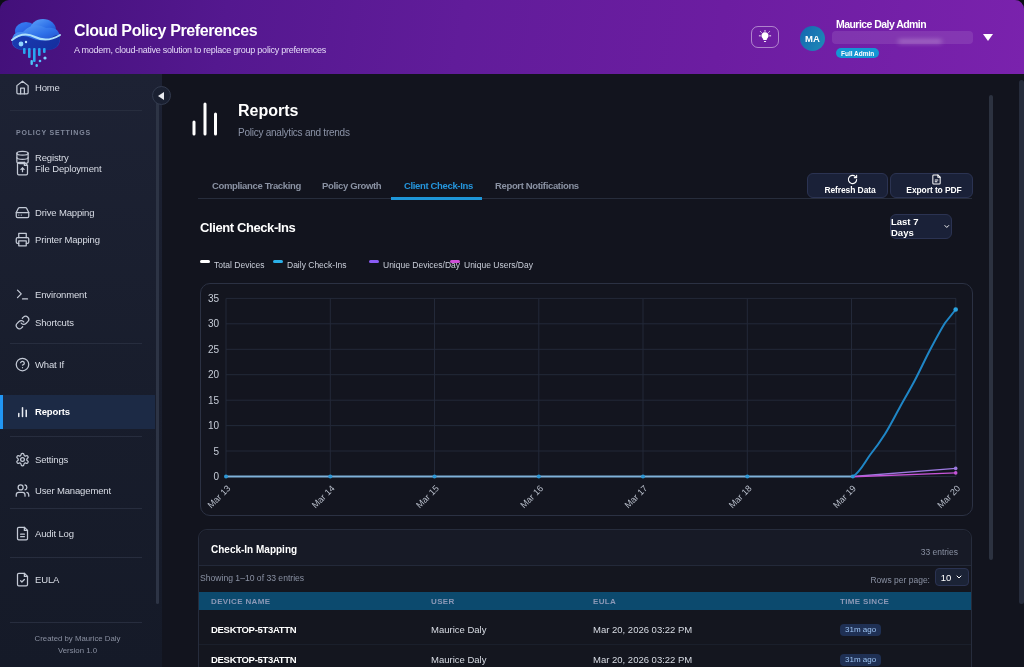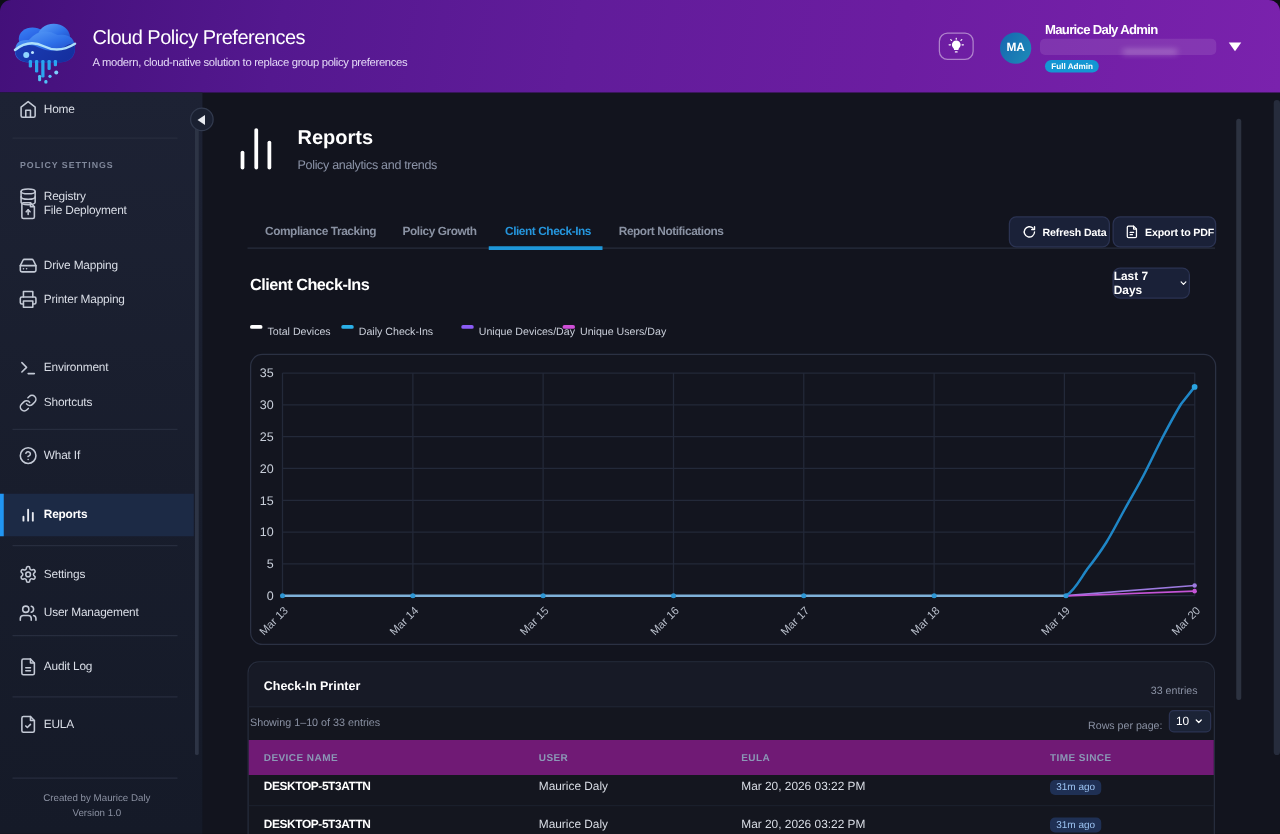--- a/index.html
+++ b/index.html
@@ -2,21 +2,21 @@
 <html><head>
 <meta charset="utf-8">
 <style>
   * { margin:0; padding:0; box-sizing:border-box; }
   html,body { width:1024px; height:667px; overflow:hidden; background:#0c0e16; font-family:"Liberation Sans", sans-serif; }
   .abs { position:absolute; }
   
   .header { position:absolute; left:0; top:0; width:1024px; height:74px;
     background:linear-gradient(100deg,#43107a 0%,#54188f 22%,#611c9a 45%,#6c1da1 70%,#7a22ad 100%);
     border-radius:9px 9px 0 0; }
-  .h-title { position:absolute; left:74px; top:22px; color:#fff; font-size:16px; font-weight:normal; letter-spacing:-0.4px; }
+  .h-title { position:absolute; left:74px; top:22px; color:#fff; font-size:16px; font-weight:bold; letter-spacing:-0.4px; }
   .h-sub { position:absolute; left:74px; top:45px; color:#e4d9f7; font-size:9px; letter-spacing:-0.25px; }
   .bulb-btn { position:absolute; left:751px; top:26px; width:28px; height:22px; border:1px solid rgba(255,255,255,0.45); border-radius:7px; display:flex; align-items:center; justify-content:center; }
   .avatar { position:absolute; left:800px; top:26px; width:25px; height:25px; border-radius:50%;
     background:linear-gradient(120deg,#1565b0,#1e8cb8); color:#fff; font-size:9.5px; font-weight:bold; display:flex; align-items:center; justify-content:center; }
   .uname { position:absolute; left:836px; top:18px; color:#fff; font-size:10.5px; font-weight:bold; letter-spacing:-0.55px; }
   .ublur { position:absolute; left:832px; top:31px; width:141px; height:13px; border-radius:4px; background:rgba(255,255,255,0.10); }
   .usmudge { position:absolute; left:898px; top:40px; width:44px; height:3px; border-radius:2px; background:rgba(255,255,255,0.40); filter:blur(2.5px); }
   .ubadge { position:absolute; left:836px; top:48px; height:10px; padding:0 5px; border-radius:5px; background:#1496d3; color:#fff; font-size:6.5px; font-weight:bold; display:flex; align-items:center; }
   .caret { position:absolute; left:983px; top:34px; width:0; height:0; border-left:5px solid transparent; border-right:5px solid transparent; border-top:7px solid #fff; }
   
@@ -33,35 +33,35 @@
   .collapse { position:absolute; left:152px; top:86px; width:19px; height:19px; border-radius:50%; background:#1a2031; border:1px solid #323a4e; z-index:5; display:flex; align-items:center; justify-content:center; }
   .collapse:after { content:""; width:0; height:0; border-top:4px solid transparent; border-bottom:4px solid transparent; border-right:6px solid #e8eaf0; margin-right:1px; }
   
   .main { position:absolute; left:162px; top:74px; width:862px; height:593px; background:#12141e; }
   .pg-title { position:absolute; left:238px; top:102px; color:#fff; font-size:16px; font-weight:bold; }
   .pg-sub { position:absolute; left:238px; top:127px; color:#8b93a7; font-size:10px; letter-spacing:-0.25px; }
   .tabbar { position:absolute; left:198px; top:172px; width:774px; height:27px; border-bottom:1px solid #272d3c; }
   .tab { position:absolute; top:8px; color:#8a92a3; font-size:9.5px; font-weight:bold; letter-spacing:-0.35px; white-space:nowrap; }
   .tab.active { color:#2596dd; }
   .tab-underline { position:absolute; left:193px; top:25px; width:91px; height:3px; background:#1e96d8; }
-  .btn { position:absolute; top:173px; height:25px; background:#1a2138; border:1px solid #2b3352; border-radius:6px; color:#fff; font-size:8.5px; font-weight:bold; display:flex; align-items:center; white-space:nowrap; letter-spacing:-0.1px; }
+  .btn { position:absolute; top:173px; height:25px; background:#1a2138; border:1px solid #2b3352; border-radius:6px; color:#fff; font-size:8.5px; font-weight:bold; display:flex; align-items:center; white-space:nowrap; letter-spacing:-0.1px;flex-direction:column; }
   .h2 { position:absolute; left:200px; top:220px; color:#fff; font-size:13px; font-weight:bold; letter-spacing:-0.4px; }
   .select7 { position:absolute; left:890px; top:214px; width:62px; height:25px; background:#1a2138; border:1px solid #2b3352; border-radius:6px; color:#fff; font-size:9.5px; font-weight:bold; display:flex; align-items:center; justify-content:center; }
   .legend { position:absolute; top:260px; height:11px; display:flex; align-items:flex-start; color:#c9ced9; font-size:8.5px; }
   .lg-dash { display:inline-block; width:10px; height:2.5px; border-radius:2px; margin-right:4px; }
   .chart-card { position:absolute; left:200px; top:283px; width:773px; height:233px; border:1px solid #2b3143; border-radius:10px; background:#13151f; }
   
   .tbl-card { position:absolute; left:198px; top:529px; width:774px; height:160px; border:1px solid #262c3c; border-radius:9px 9px 0 0; background:#14161f; }
   .tbl-h1 { position:absolute; left:0; top:0; width:100%; height:36px; border-bottom:1px solid #232939; background:#171a26; border-radius:9px 9px 0 0; }
   .tbl-title { position:absolute; left:12px; top:14px; color:#fff; font-size:10px; font-weight:bold; }
   .tbl-entries { position:absolute; right:13px; top:17px; color:#8a91a3; font-size:8.5px; }
   .tbl-showing { position:absolute; left:1px; top:43px; color:#8a91a3; font-size:8.6px; }
   .tbl-rpp { position:absolute; right:41px; top:45px; color:#8a91a3; font-size:8.5px; }
   .tbl-sel { position:absolute; right:2px; top:38px; width:34px; height:18px; background:#1b2336; border:1px solid #2b3352; border-radius:4px; color:#fff; font-size:9.5px; display:flex; align-items:center; justify-content:center; }
-  .tbl-head { position:absolute; left:0; top:62px; width:100%; height:28px; background:#701a75; display:flex; align-items:center; color:#8b98b6; font-size:8px; font-weight:bold; letter-spacing:0.35px; }
+  .tbl-head { position:absolute; left:0; top:62px; width:100%; height:18px; background:#0c4a6e; display:flex; align-items:center; color:#8b98b6; font-size:8px; font-weight:bold; letter-spacing:0.35px; }
   .trow { position:absolute; left:0; width:100%; height:30px; border-bottom:1px solid #20263493; display:flex; align-items:center; font-size:9.5px; color:#d8dce4; }
   .c1 { position:absolute; left:12px; }
   .c2 { position:absolute; left:232px; }
   .c3 { position:absolute; left:394px; }
   .c4 { position:absolute; left:641px; }
   .badge { display:inline-block; background:#1f3054; color:#9cc3f2; font-size:8px; font-weight:normal; border-radius:4px; padding:1.5px 5px; }
   .mscroll { position:absolute; left:989px; top:95px; width:4px; height:465px; background:#2c3240; border-radius:2px; }
   .pscroll { position:absolute; left:1019px; top:80px; width:5px; height:524px; background:#262c3c; border-radius:3px; }
 </style>
 </head>
@@ -347,21 +347,21 @@
     <circle cx="547.3" cy="193.5" r="2"></circle>
     <circle cx="652.8" cy="193.5" r="2"></circle>
   </g>
   <circle cx="755.7" cy="26.5" r="2.3" fill="#2aa3e0"></circle>
   <circle cx="755.7" cy="185.4" r="1.8" fill="#9d7ae0"></circle>
   <circle cx="755.7" cy="189.9" r="1.8" fill="#c554d6"></circle>
 </svg>
 
 <div class="tbl-card">
   <div class="tbl-h1"></div>
-  <div class="tbl-title">Check-In Printer</div>
+  <div class="tbl-title">Check-In Mapping</div>
   <div class="tbl-entries">33 entries</div>
   <div class="tbl-showing">Showing 1–10 of 33 entries</div>
   <div class="tbl-rpp">Rows per page:</div>
   <div class="tbl-sel">
       <span style="margin-right:4px">10</span>
       <svg width="8" height="8" viewBox="0 0 24 24" fill="none" stroke="#fff" stroke-width="3" stroke-linecap="round" stroke-linejoin="round">
         <polyline points="6 9 12 15 18 9"></polyline>
       </svg>
     </div>
   <div class="tbl-head">

